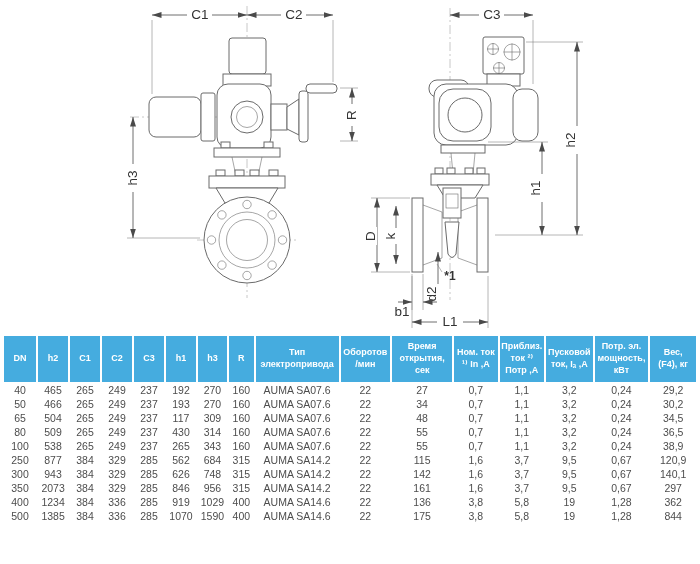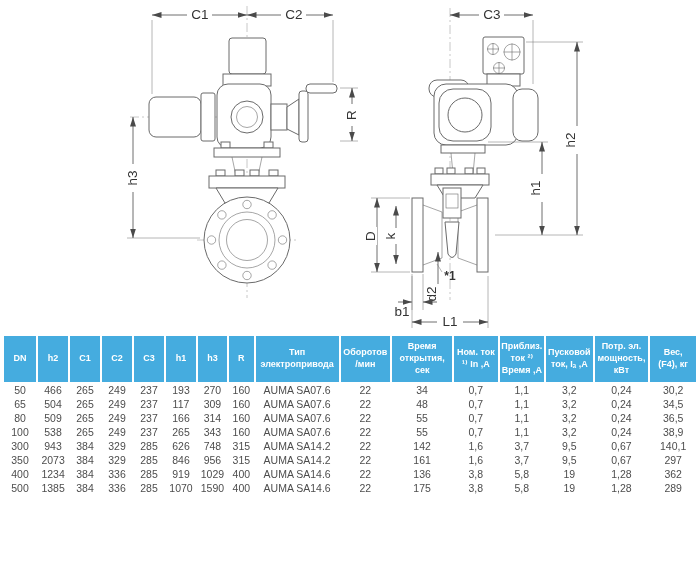--- a/index.html
+++ b/index.html
@@ -219,32 +219,50 @@
 электропривода</th>
         <th>Оборотов
 /мин</th>
         <th>Время
 открытия,
 сек</th>
         <th>Ном. ток
 ¹⁾ In ,A</th>
         <th>Приблиз.
 ток ²⁾
-Время ,A</th>
+Потр ,A</th>
         <th>Пусковой
 ток, Iₐ ,A</th>
         <th>Потр. эл.
 мощность,
 кВт</th>
         <th>Вес,
 (F4), кг</th>
       </tr>
   </thead>
   <tbody>
       <tr>
+        <td>40</td>
+        <td>465</td>
+        <td>265</td>
+        <td>249</td>
+        <td>237</td>
+        <td>192</td>
+        <td>270</td>
+        <td>160</td>
+        <td>AUMA SA07.6</td>
+        <td>22</td>
+        <td>27</td>
+        <td>0,7</td>
+        <td>1,1</td>
+        <td>3,2</td>
+        <td>0,24</td>
+        <td>29,2</td>
+      </tr>
+      <tr>
         <td>50</td>
         <td>466</td>
         <td>265</td>
         <td>249</td>
         <td>237</td>
         <td>193</td>
         <td>270</td>
         <td>160</td>
         <td>AUMA SA07.6</td>
         <td>22</td>
@@ -272,21 +290,21 @@
         <td>3,2</td>
         <td>0,24</td>
         <td>34,5</td>
       </tr>
       <tr>
         <td>80</td>
         <td>509</td>
         <td>265</td>
         <td>249</td>
         <td>237</td>
-        <td>166</td>
+        <td>430</td>
         <td>314</td>
         <td>160</td>
         <td>AUMA SA07.6</td>
         <td>22</td>
         <td>55</td>
         <td>0,7</td>
         <td>1,1</td>
         <td>3,2</td>
         <td>0,24</td>
         <td>36,5</td>
@@ -301,20 +319,38 @@
         <td>343</td>
         <td>160</td>
         <td>AUMA SA07.6</td>
         <td>22</td>
         <td>55</td>
         <td>0,7</td>
         <td>1,1</td>
         <td>3,2</td>
         <td>0,24</td>
         <td>38,9</td>
+      </tr>
+      <tr>
+        <td>250</td>
+        <td>877</td>
+        <td>384</td>
+        <td>329</td>
+        <td>285</td>
+        <td>562</td>
+        <td>684</td>
+        <td>315</td>
+        <td>AUMA SA14.2</td>
+        <td>22</td>
+        <td>115</td>
+        <td>1,6</td>
+        <td>3,7</td>
+        <td>9,5</td>
+        <td>0,67</td>
+        <td>120,9</td>
       </tr>
       <tr>
         <td>300</td>
         <td>943</td>
         <td>384</td>
         <td>329</td>
         <td>285</td>
         <td>626</td>
         <td>748</td>
         <td>315</td>
@@ -372,16 +408,16 @@
         <td>1070</td>
         <td>1590</td>
         <td>400</td>
         <td>AUMA SA14.6</td>
         <td>22</td>
         <td>175</td>
         <td>3,8</td>
         <td>5,8</td>
         <td>19</td>
         <td>1,28</td>
-        <td>289</td>
+        <td>844</td>
       </tr>
     </tbody>
 </table>
 
 </body></html>

